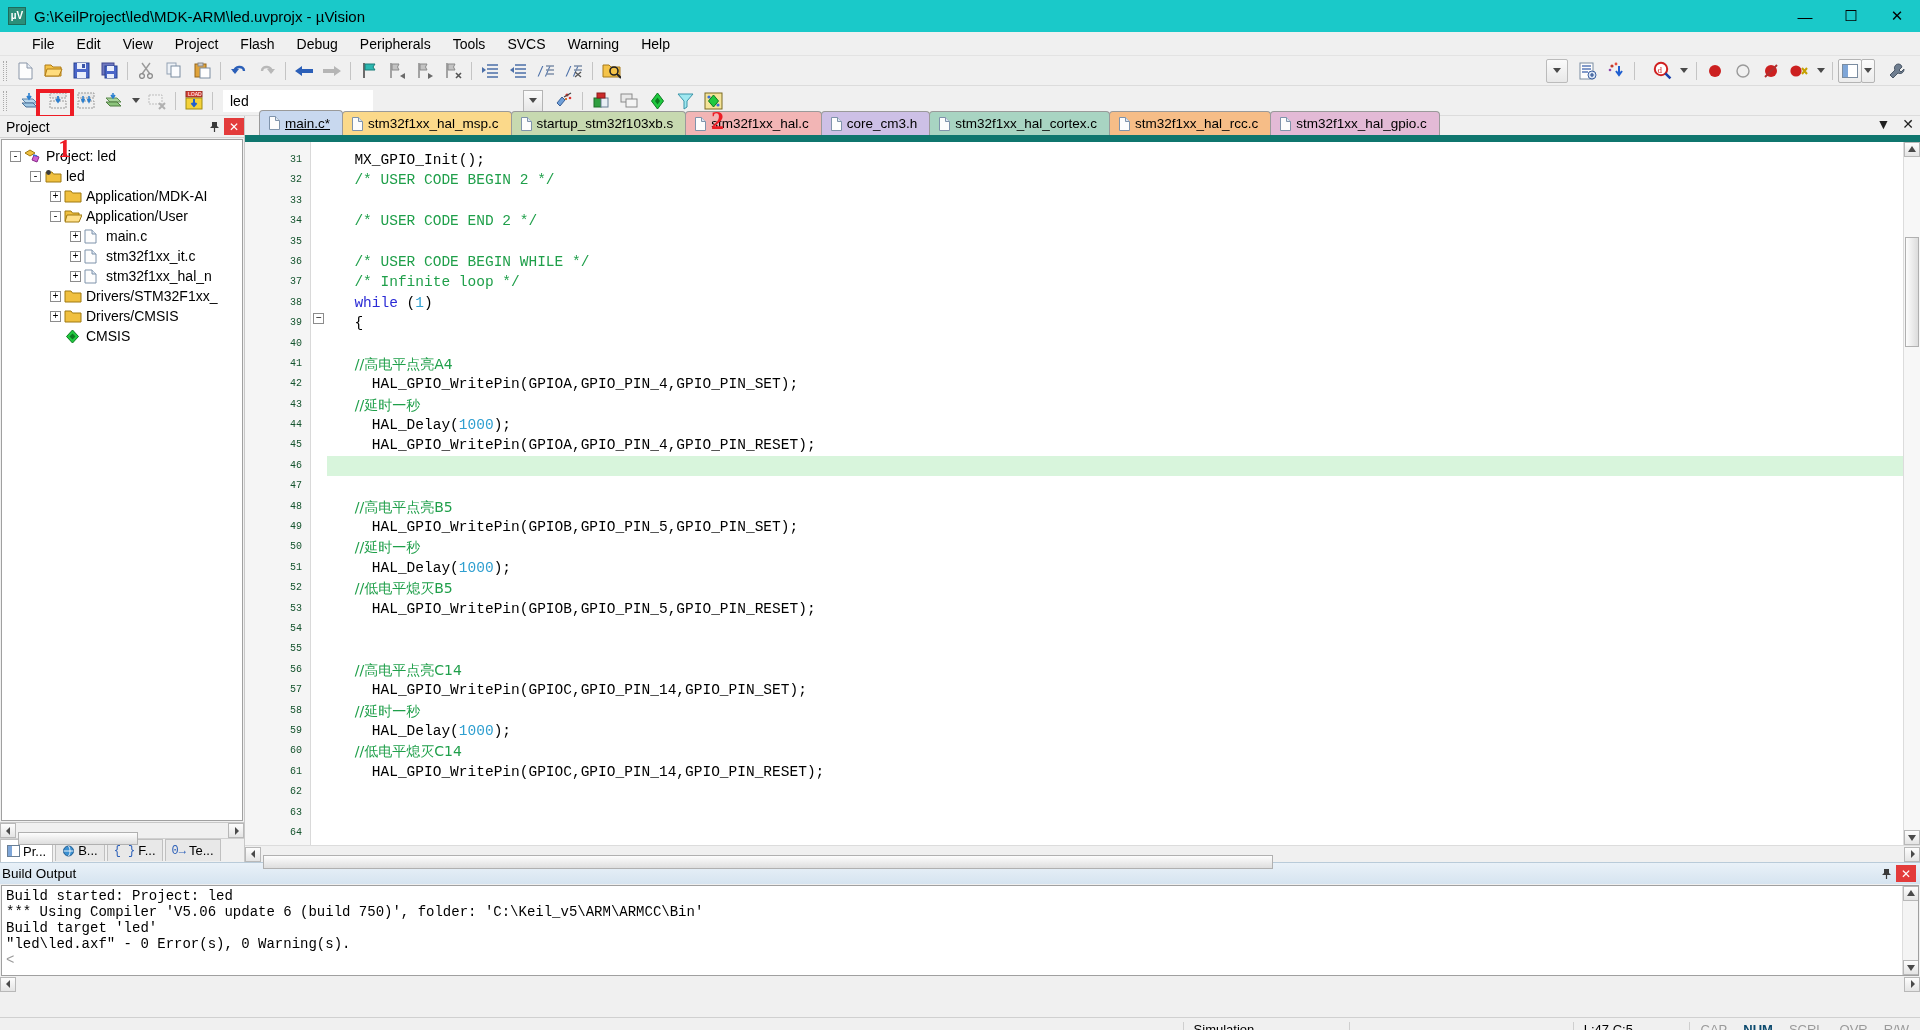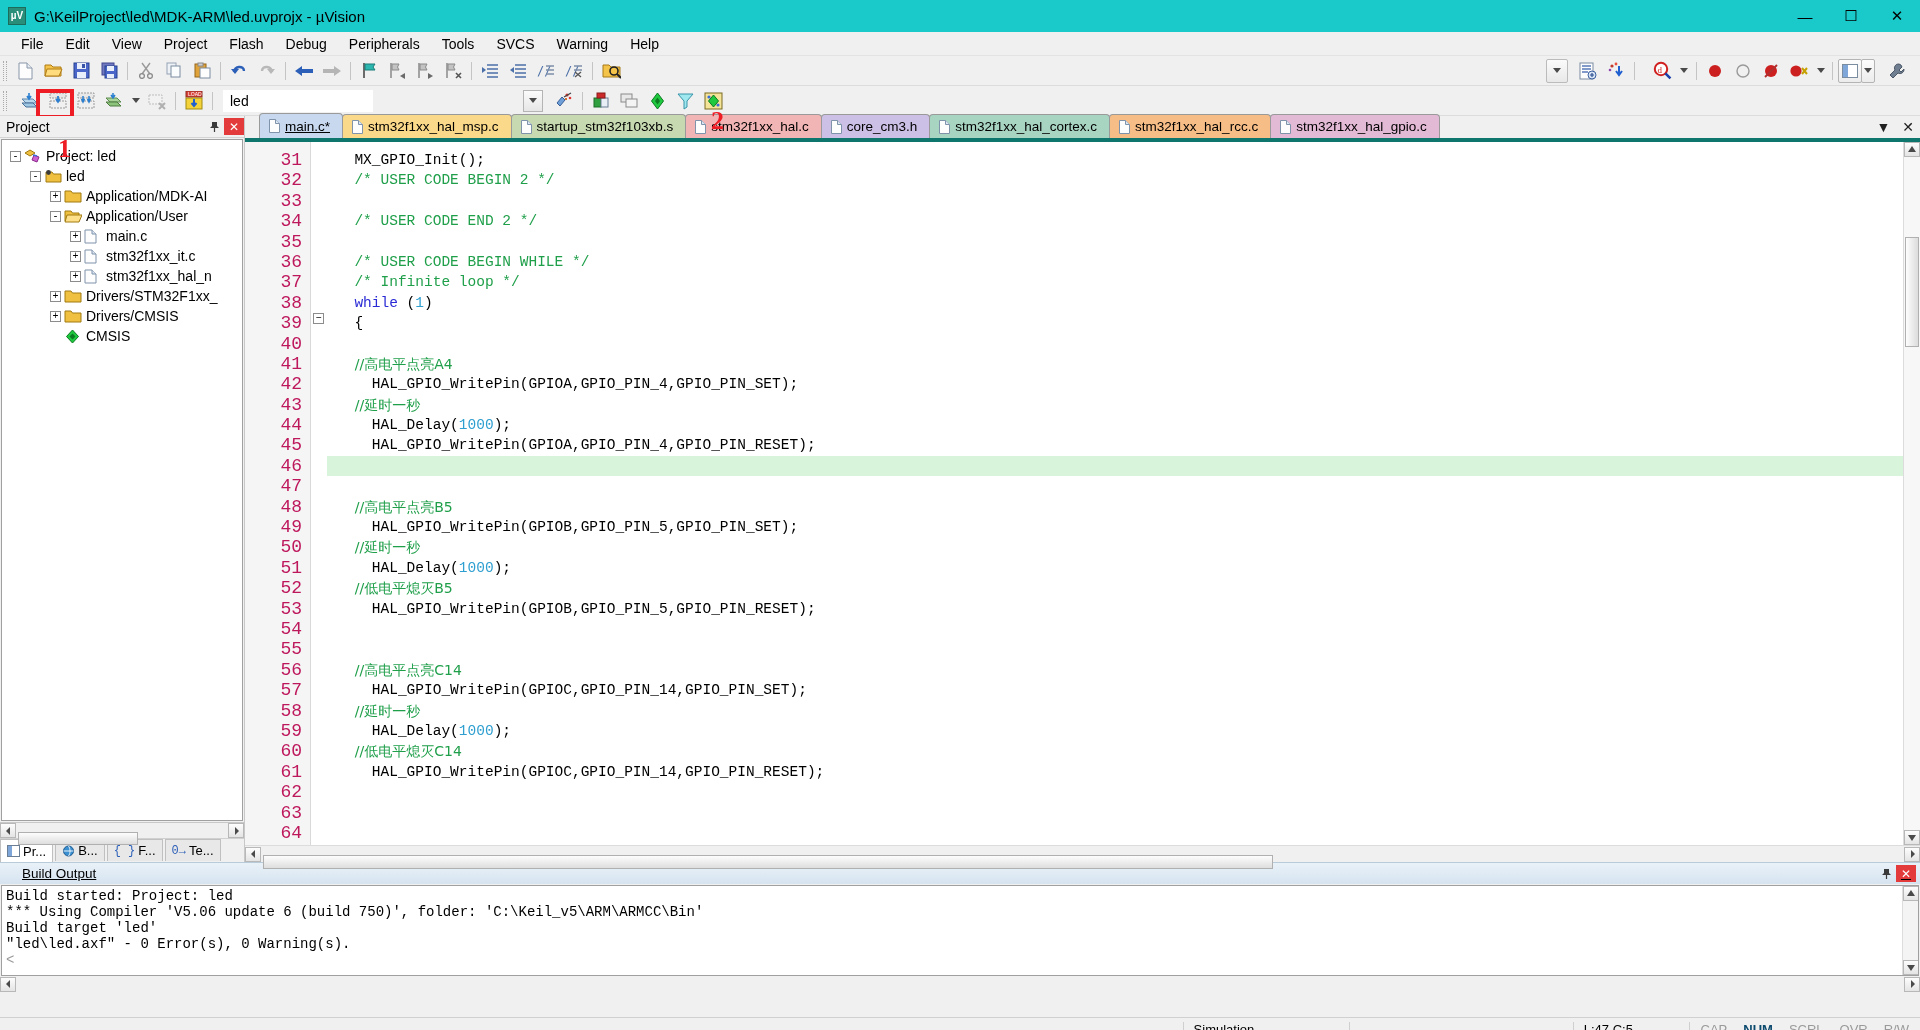--- a/index.html
+++ b/index.html
@@ -31,21 +31,21 @@
   }
   #win-buttons { position: absolute; right: 0; top: 0; display: flex; height: 32px; }
   .win-btn {
     width: 46px; height: 32px; display: flex; align-items: center; justify-content: center;
     font-size: 15px; color: #000;
   }
 
   
   #menubar {
     height: 24px; background: #f0f0f0;
-    display: flex; align-items: center; padding-left: 10px;
+    display: flex; align-items: center; padding-left: 21px;
     border-bottom: 1px solid #e3e3e3;
   }
   .menu-item {
     padding: 3px 11px; font-size: 14px; color: #000; cursor: default;
   }
 
   
   .toolbar {
     height: 30px; background: #f0f0f0;
     display: flex; align-items: center;
@@ -140,21 +140,21 @@
     background: #e8e8e8; border: 1px solid #c0c0c0; border-bottom: none;
     margin-right: 2px;
   }
   .ptab.active { background: #fff; height: 23px; }
 
   
   #editor-area { flex: 1; display: flex; flex-direction: column; min-width: 0; }
   #tabstrip {
     height: 26px; background: #f0f0f0;
     display: flex; align-items: flex-end; position: relative;
-    border-bottom: 4px solid #0f766e; padding-left: 14px;
+    border-bottom: 7px solid #0f766e; padding-left: 14px;
   }
   .ftab {
     height: 24px; display: flex; align-items: center; gap: 5px;
     padding: 0 12px 0 9px; font-size: 13.5px; color: #000;
     border: 1px solid #9a9a9a; border-bottom: none;
     border-radius: 4px 4px 0 0;
     margin-right: -1px; white-space: nowrap;
     position: relative;
   }
   .ftab.active { font-weight: normal; z-index: 5; height: 25px; }
@@ -167,21 +167,21 @@
   .ts-btn { font-size: 14px; color: #202020; }
 
   #editor-body { flex: 1; display: flex; background: #fff; overflow: hidden; position: relative; }
   #code-scroll { flex: 1; display: flex; overflow: hidden; }
   #gutter {
     width: 66px; background: #f5f5f5; border-right: 1px solid #d9d9d9;
     flex: none; padding-top: 8px; text-align: right;
   }
   .lnum {
     height: 20.4px; line-height: 20.4px; padding-right: 8px;
-    font-family: "Liberation Mono", monospace; font-size: 18px; color: #be185d;
+    font-family: "Liberation Mono", monospace; font-size: 10px; color: #14532d;
     position: relative;
     text-align: right;
   }
   #fold-col {
     width: 16px; background: #fff; flex: none; padding-top: 8px; position: relative;
   }
   .fold-box {
     position: absolute; left: 2px; width: 11px; height: 11px;
     border: 1px solid #8c8c8c; background: #fff; font-size: 10px;
     line-height: 9px; text-align: center; color: #000;
@@ -215,23 +215,22 @@
   #editor-hscroll .track { flex: 1; position: relative; }
   #editor-hscroll .thumb {
     position: absolute; left: 2px; top: 1px; width: 1010px; height: 14px;
     background: linear-gradient(#fdfdfd,#dedede); border: 1px solid #b0b0b0;
   }
 
   
   #build-panel { height: 130px; background: #f0f0f0; display: flex; flex-direction: column; }
   #build-header {
     height: 22px; background: linear-gradient(#e9f1f8,#d6e4f0);
-    display: flex; align-items: center; padding-left: 22px; font-size: 13.5px;
+    display: flex; align-items: center; padding-left: 2px; font-size: 13.5px;
     border-top: 1px solid #b9cbd9;
-    text-decoration: underline;
   }
   #build-header .bh-title { flex: 1; }
   #build-text {
     flex: 1; background: #fff; border: 1px solid #a0a0a0; margin: 1px 1px 0 1px;
     font-family: "Liberation Mono", monospace; font-size: 14px;
     padding: 2px 4px; overflow: hidden; position: relative;
   }
   .bline { height: 16px; line-height: 16px; white-space: pre; color: #000; }
   #build-vscroll {
     position: absolute; right: 0; top: 0; bottom: 0; width: 16px;

